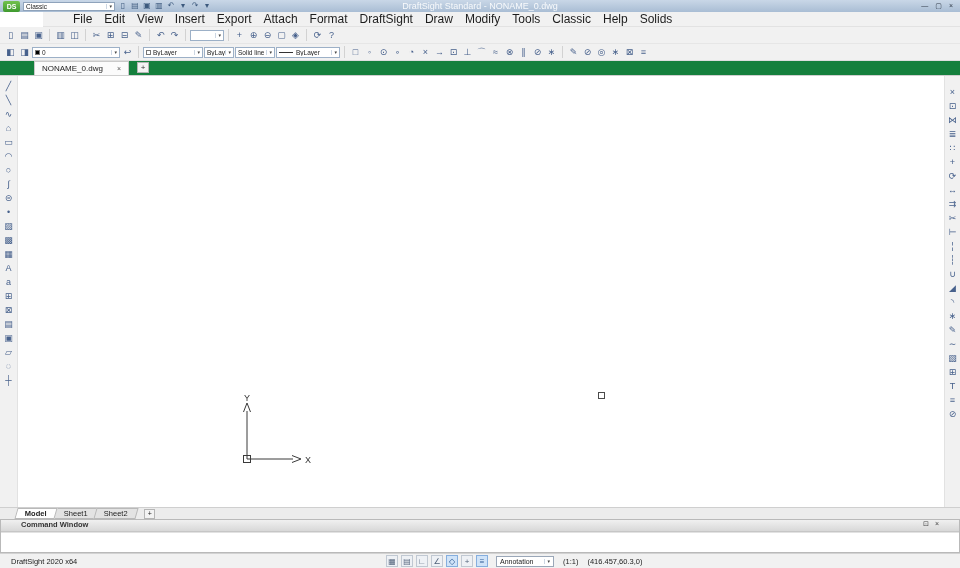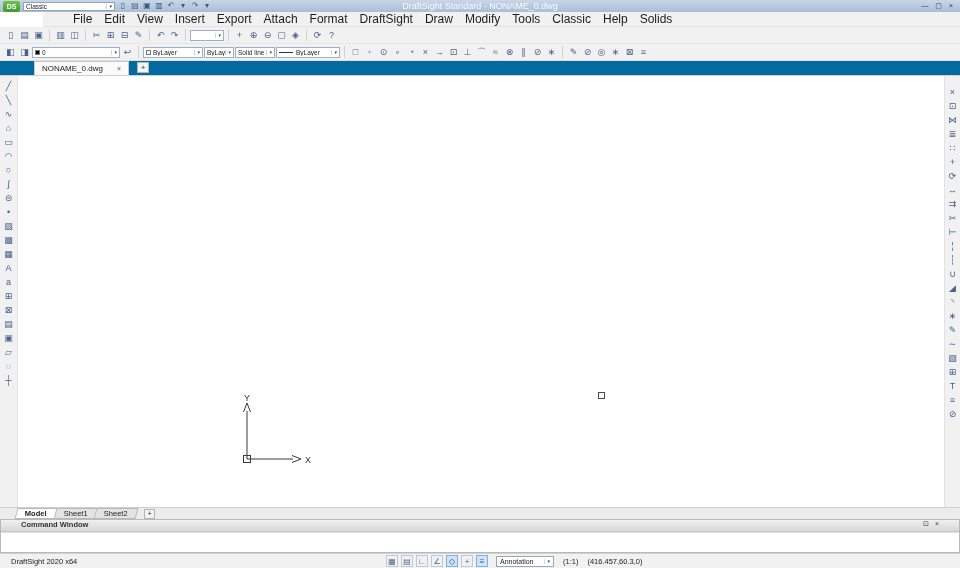--- a/index.html
+++ b/index.html
@@ -38,21 +38,21 @@
   .ticon { width: 13px; height: 13px; display: flex; align-items: center; justify-content: center;
     font-size: 9px; color: #47618c; line-height: 1; }
   .tsep { width: 1px; height: 12px; background: #d2d2d2; margin: 0 3px; }
   .tcombo { height: 11px; background: #fff; border: 1px solid #9cb0c7; display: flex;
     align-items: center; font-size: 6.5px; color: #222; padding: 0 2px; }
   .tcombo .cval { flex: 1; overflow: hidden; white-space: nowrap; }
   .swatch { width: 5px; height: 5px; border: 1px solid #777; margin-right: 2px; flex: none; }
   .line-preview { width: 14px; height: 1px; background: #333; margin-right: 3px; flex: none; }
 
   
-  .doctabs { position: absolute; top: 61px; left: 0; right: 0; height: 15px; background: #0369a1;
+  .doctabs { position: absolute; top: 61px; left: 0; right: 0; height: 15px; background: #15803d;
     border-bottom: 1px solid #cfcfcf; display: flex; align-items: center; padding-left: 34px; }
   .doctab { height: 14px; background: #fbfbfb; border: 1px solid #c9c9c9; border-bottom: none;
     font-size: 8px; color: #222; display: flex; align-items: center; gap: 14px; padding: 0 7px; }
   .tabclose { font-size: 7px; color: #555; }
   .add-tab { width: 12px; height: 11px; border: 1px solid #b5b5b5; background: #f3f3f3;
     font-size: 8px; color: #333; display: flex; align-items: center; justify-content: center;
     margin-left: 8px; margin-bottom: 2px; }
 
   
   .workarea { position: absolute; top: 76px; left: 0; right: 0; height: 431px; display: flex; }

